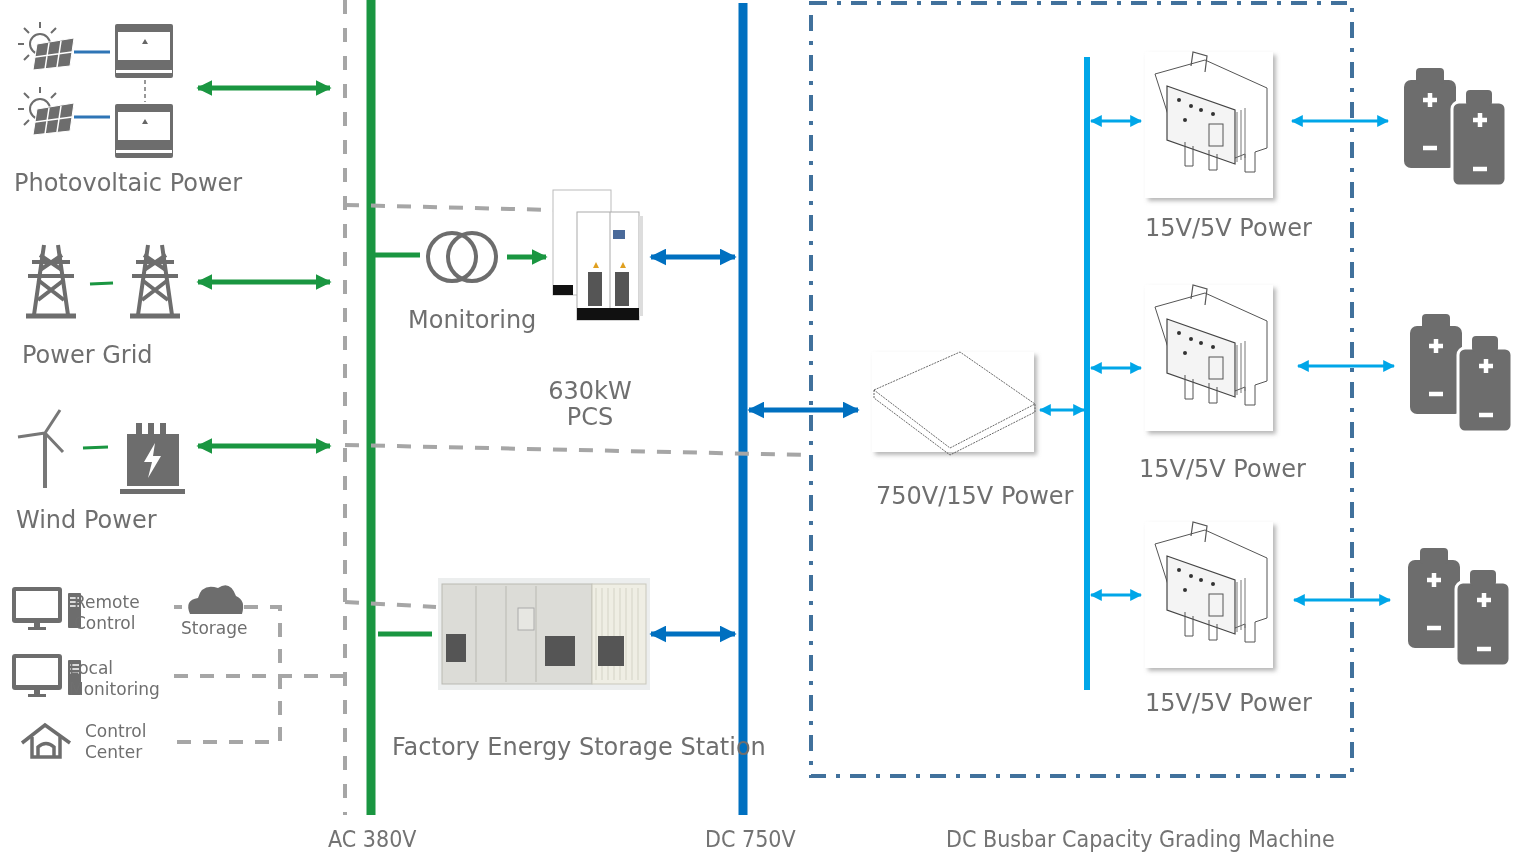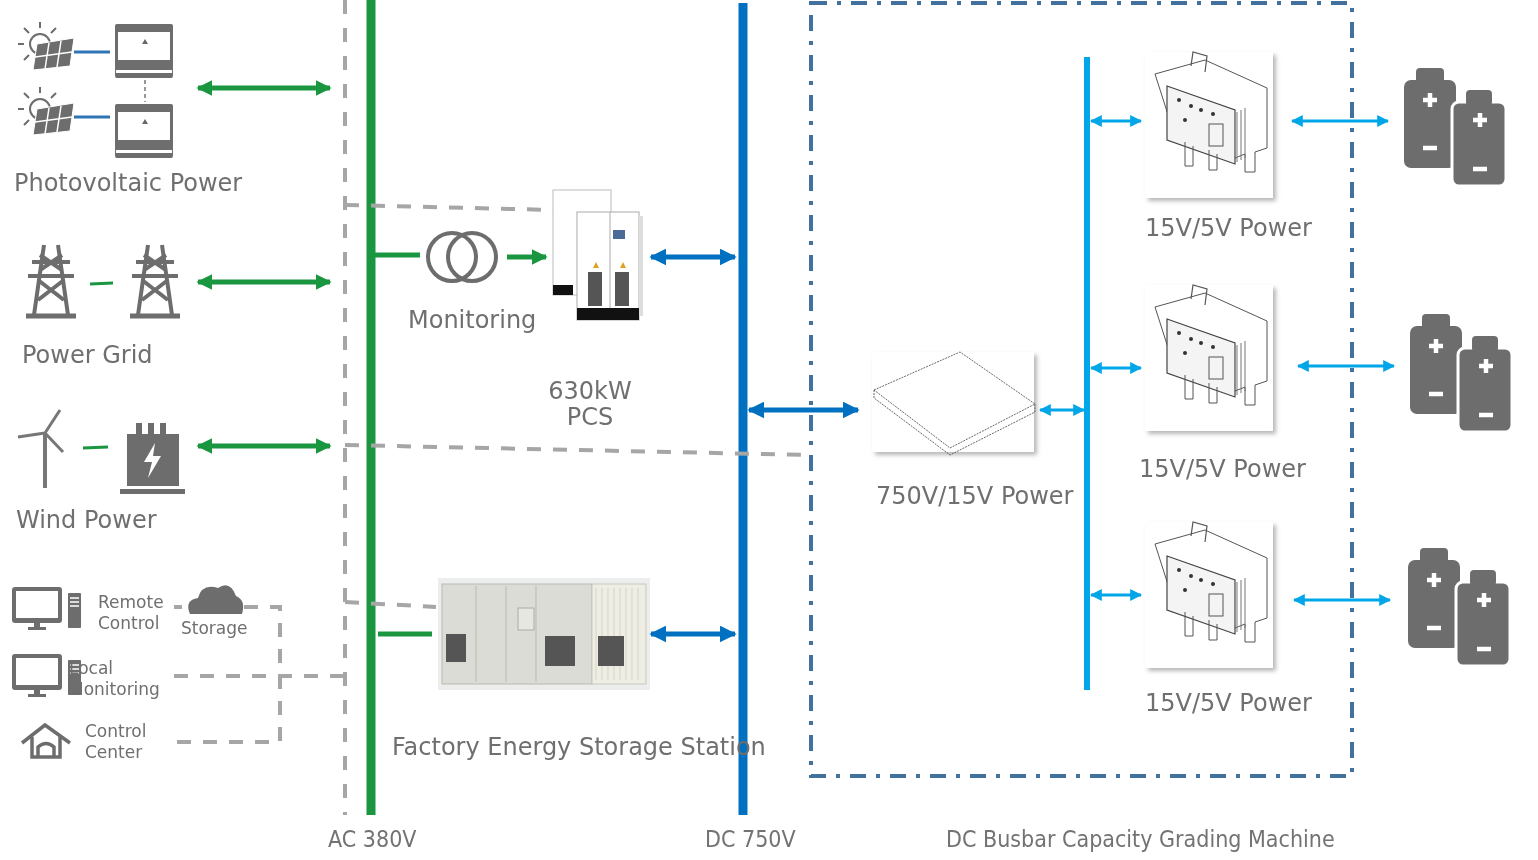--- a/index.html
+++ b/index.html
@@ -223,21 +223,21 @@
     </g>
   <g>
       <use href="#battery" x="1408" y="546"></use>
     </g>
 </svg>
 
 <div class="lbl" style="left:14px;top:170px;">Photovoltaic Power</div>
 <div class="lbl" style="left:22px;top:342px;">Power Grid</div>
 <div class="lbl" style="left:16px;top:507px;text-align:center;">Wind Power</div>
 
-<div class="lbl sm" style="left:98px;top:592px;">
+<div class="lbl sm" style="left:74px;top:592px;">
   <div>Remote</div>
   <div>Control</div>
 </div>
 <div class="lbl sm" style="left:69px;top:658px;">
   <div>Local</div>
   <div>Monitoring</div>
 </div>
 <div class="lbl sm" style="left:85px;top:721px;">
   <div>Control</div>
   <div>Center</div>

